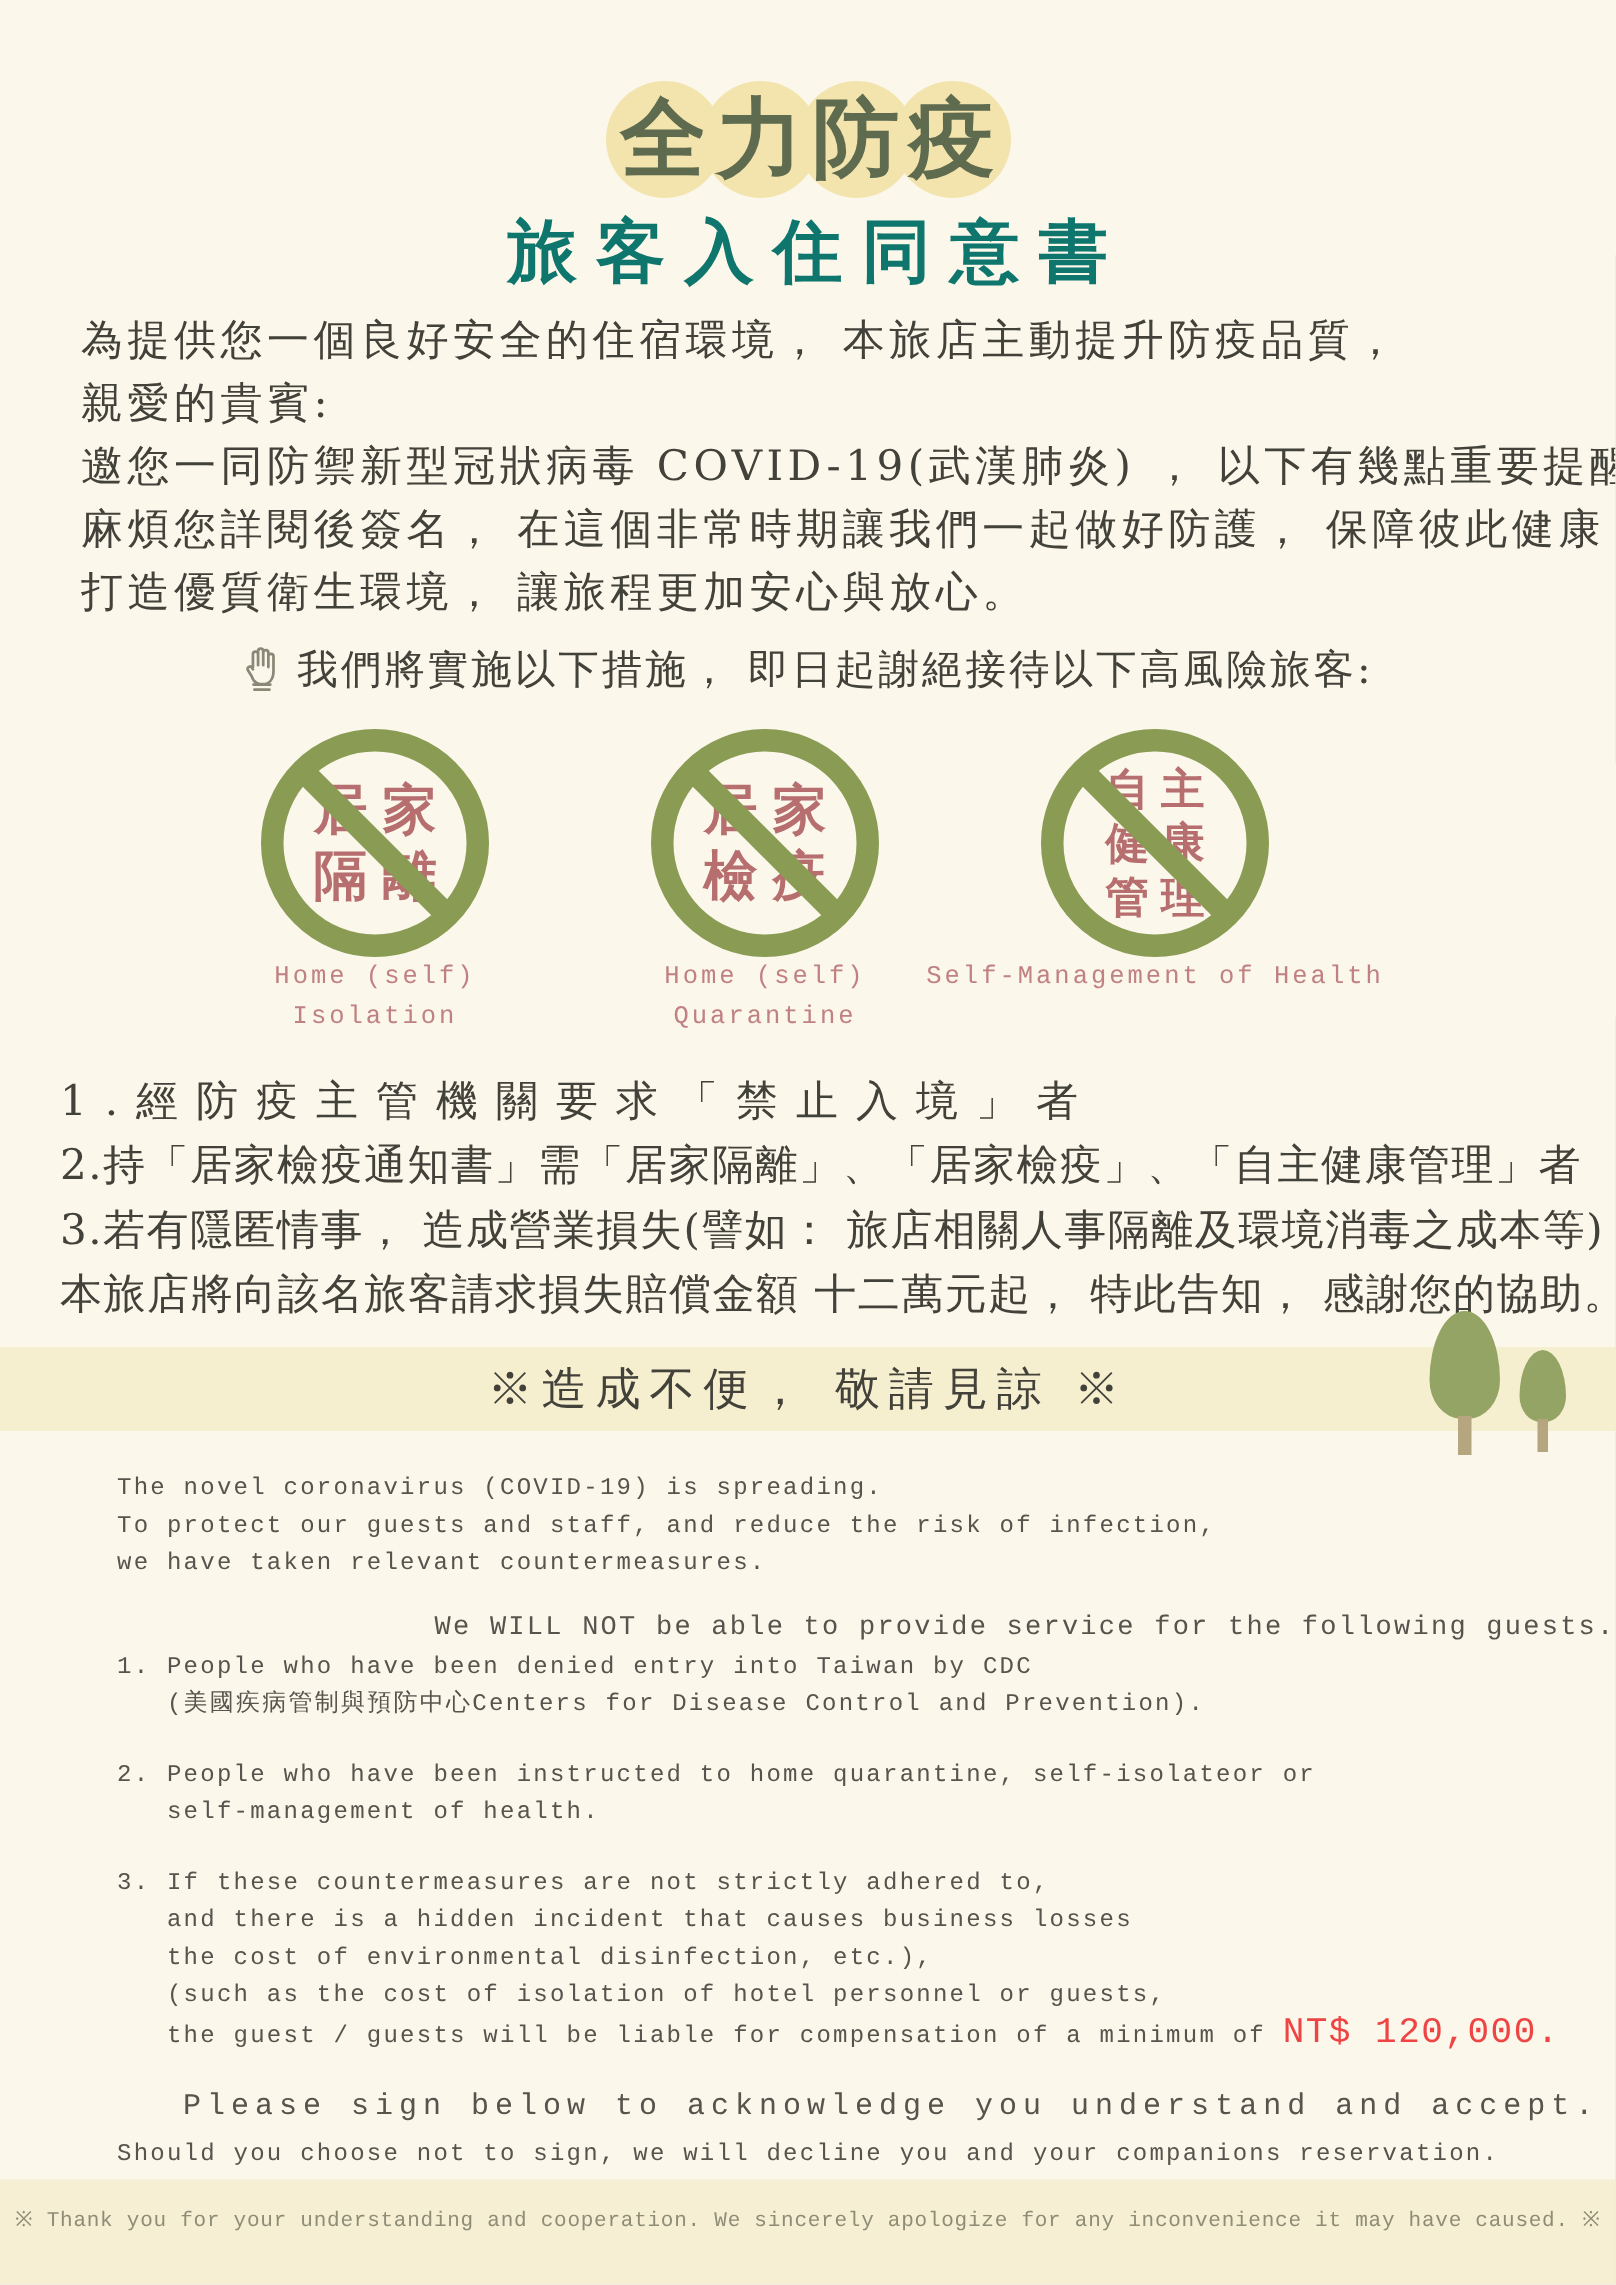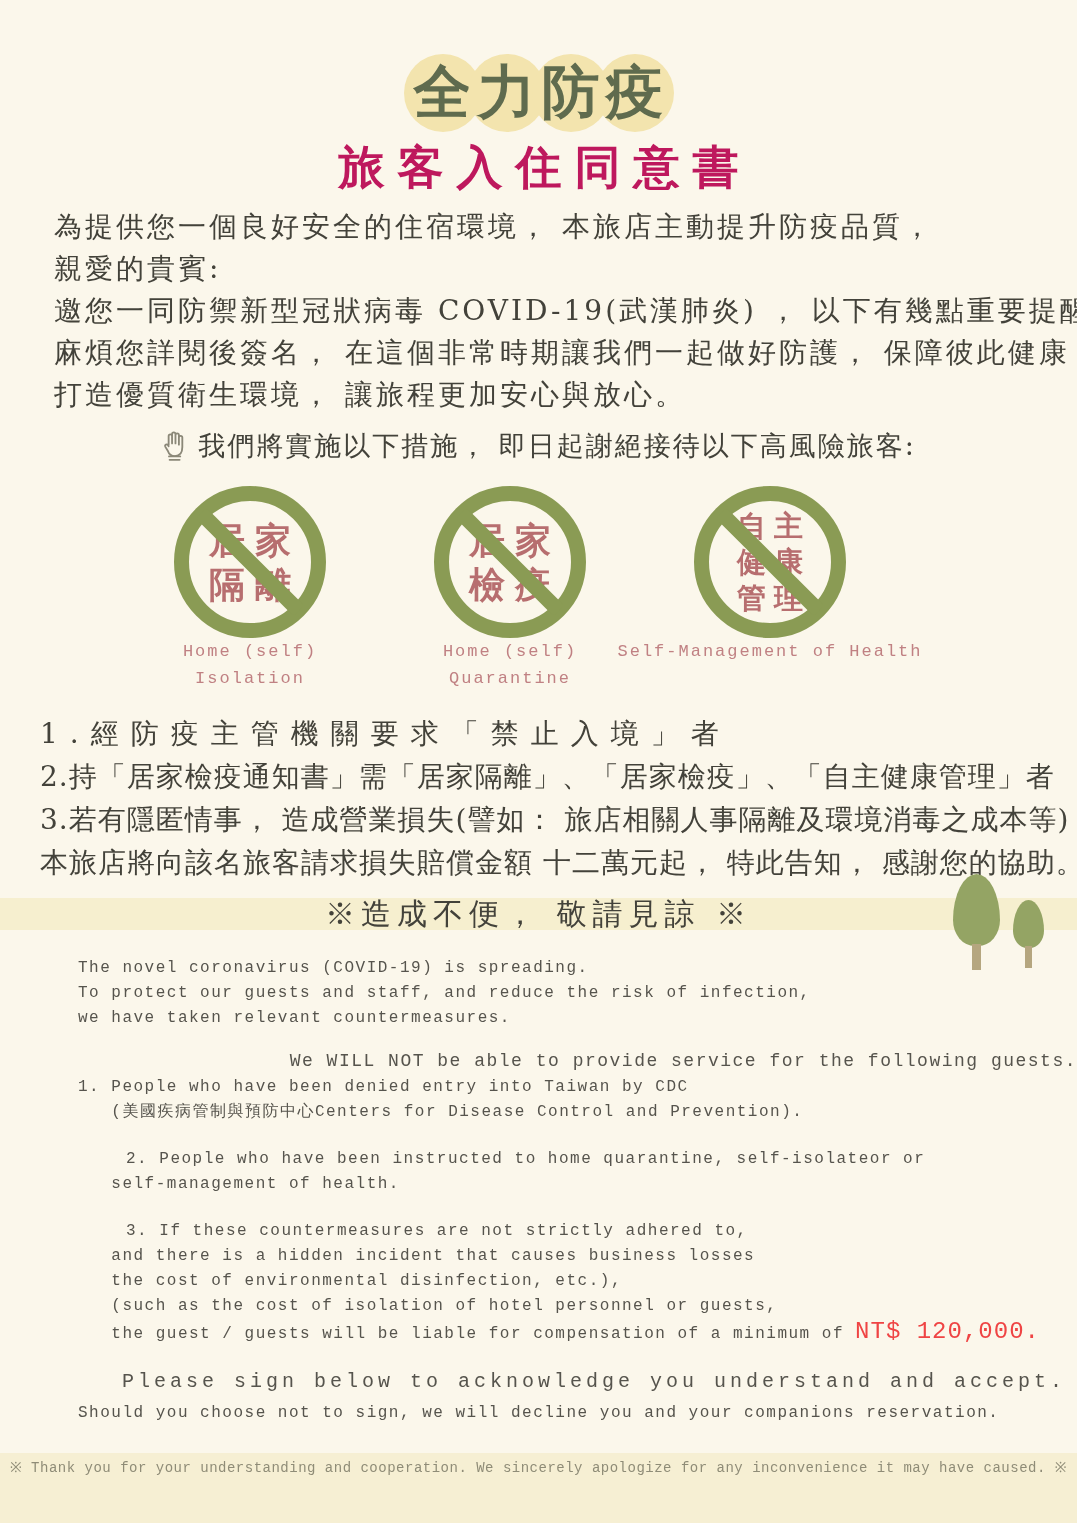--- a/index.html
+++ b/index.html
@@ -17,21 +17,21 @@
   .badge-row { display:flex; justify-content:center; padding-top:54px; }
   .badge-circle {
     width:78px; height:78px; border-radius:50%;
     background:#f3e4ae;
     display:flex; align-items:center; justify-content:center;
     margin:0 -7px;
     font-size:58px; font-weight:bold; color:#5f6b4e;
   }
   .subtitle {
     margin-top:8px; text-align:center;
-    font-size:46px; font-weight:bold; color:#be185d;
+    font-size:46px; font-weight:bold; color:#0f766e;
     letter-spacing:13px; text-indent:13px;
     line-height:54px;
   }
   
   .intro { margin:12px 0 0 54px; font-size:28px; line-height:42px; letter-spacing:3px; white-space:nowrap; }
   
   .measures-line {
     display:flex; align-items:center; justify-content:center;
     margin-top:8px; font-size:27px; letter-spacing:2px; height:44px;
   }
@@ -59,21 +59,21 @@
     text-align:center; white-space:nowrap;
     font-family:"Liberation Mono","DejaVu Sans Mono",monospace;
     color:#c08183; font-size:17px; line-height:27px; letter-spacing:2px;
   }
   
   .rules { margin:20px 0 0 40px; font-size:28px; line-height:43px; white-space:nowrap; }
   .rule-spread { letter-spacing:12px; }
   .rule-tight  { letter-spacing:1px; }
   
   .notice-band {
-    position:relative; margin-top:14px; height:32px;
+    position:relative; margin-top:14px; height:56px;
     background:#f6efcf;
     display:flex; align-items:center; justify-content:center;
   }
   .notice-text { font-size:30px; letter-spacing:6px; }
   .trees { position:absolute; top:-24px; right:28px; width:96px; height:98px; }
   .tree { position:absolute; display:flex; flex-direction:column; align-items:center; }
   .tree-big { left:0; top:0; }
   .tree-small { left:60px; top:26px; }
   .foliage { background:#94a464; border-radius:50% 50% 46% 46% / 64% 64% 36% 36%; }
   .tree-big .foliage { width:47px; height:72px; }
@@ -83,30 +83,30 @@
   .tree-small .trunk { width:7px; height:22px; }
   
   .english {
     margin:26px 0 0 78px;
     font-family:"Liberation Mono","DejaVu Sans Mono",monospace;
     font-size:16px; color:#56544d; letter-spacing:1.5px;
   }
   .english div { white-space:pre; line-height:25px; }
   .en-willnot { font-size:18px; margin-top:16px; line-height:28px !important;text-align:right; }
   .en-item { margin-top:0; }
-  .en-gap { margin-top:22px;margin-left:48px; }
+  .en-gap { margin-top:22px; }
   .amount { font-size:24px; letter-spacing:1px; color:#ef4444; }
   .en-please { font-size:20px; letter-spacing:4px; margin-top:20px; line-height:30px !important;margin-left:44px; }
   .en-should { font-size:16px; margin-top:4px; }
   
   .footer {
     position:absolute; left:0; right:0; bottom:0; height:70px;
     background:#f6efd3;
     display:flex; align-items:flex-start; justify-content:center;
-    padding-top:4px;
+    padding-top:16px;
     font-family:"Liberation Mono","DejaVu Sans Mono",monospace;
     font-size:14px; letter-spacing:0.5px; color:#8f8c77;
     white-space:nowrap;
   }
 </style>
 </head>
 <body>
 
 <div class="page">
 

